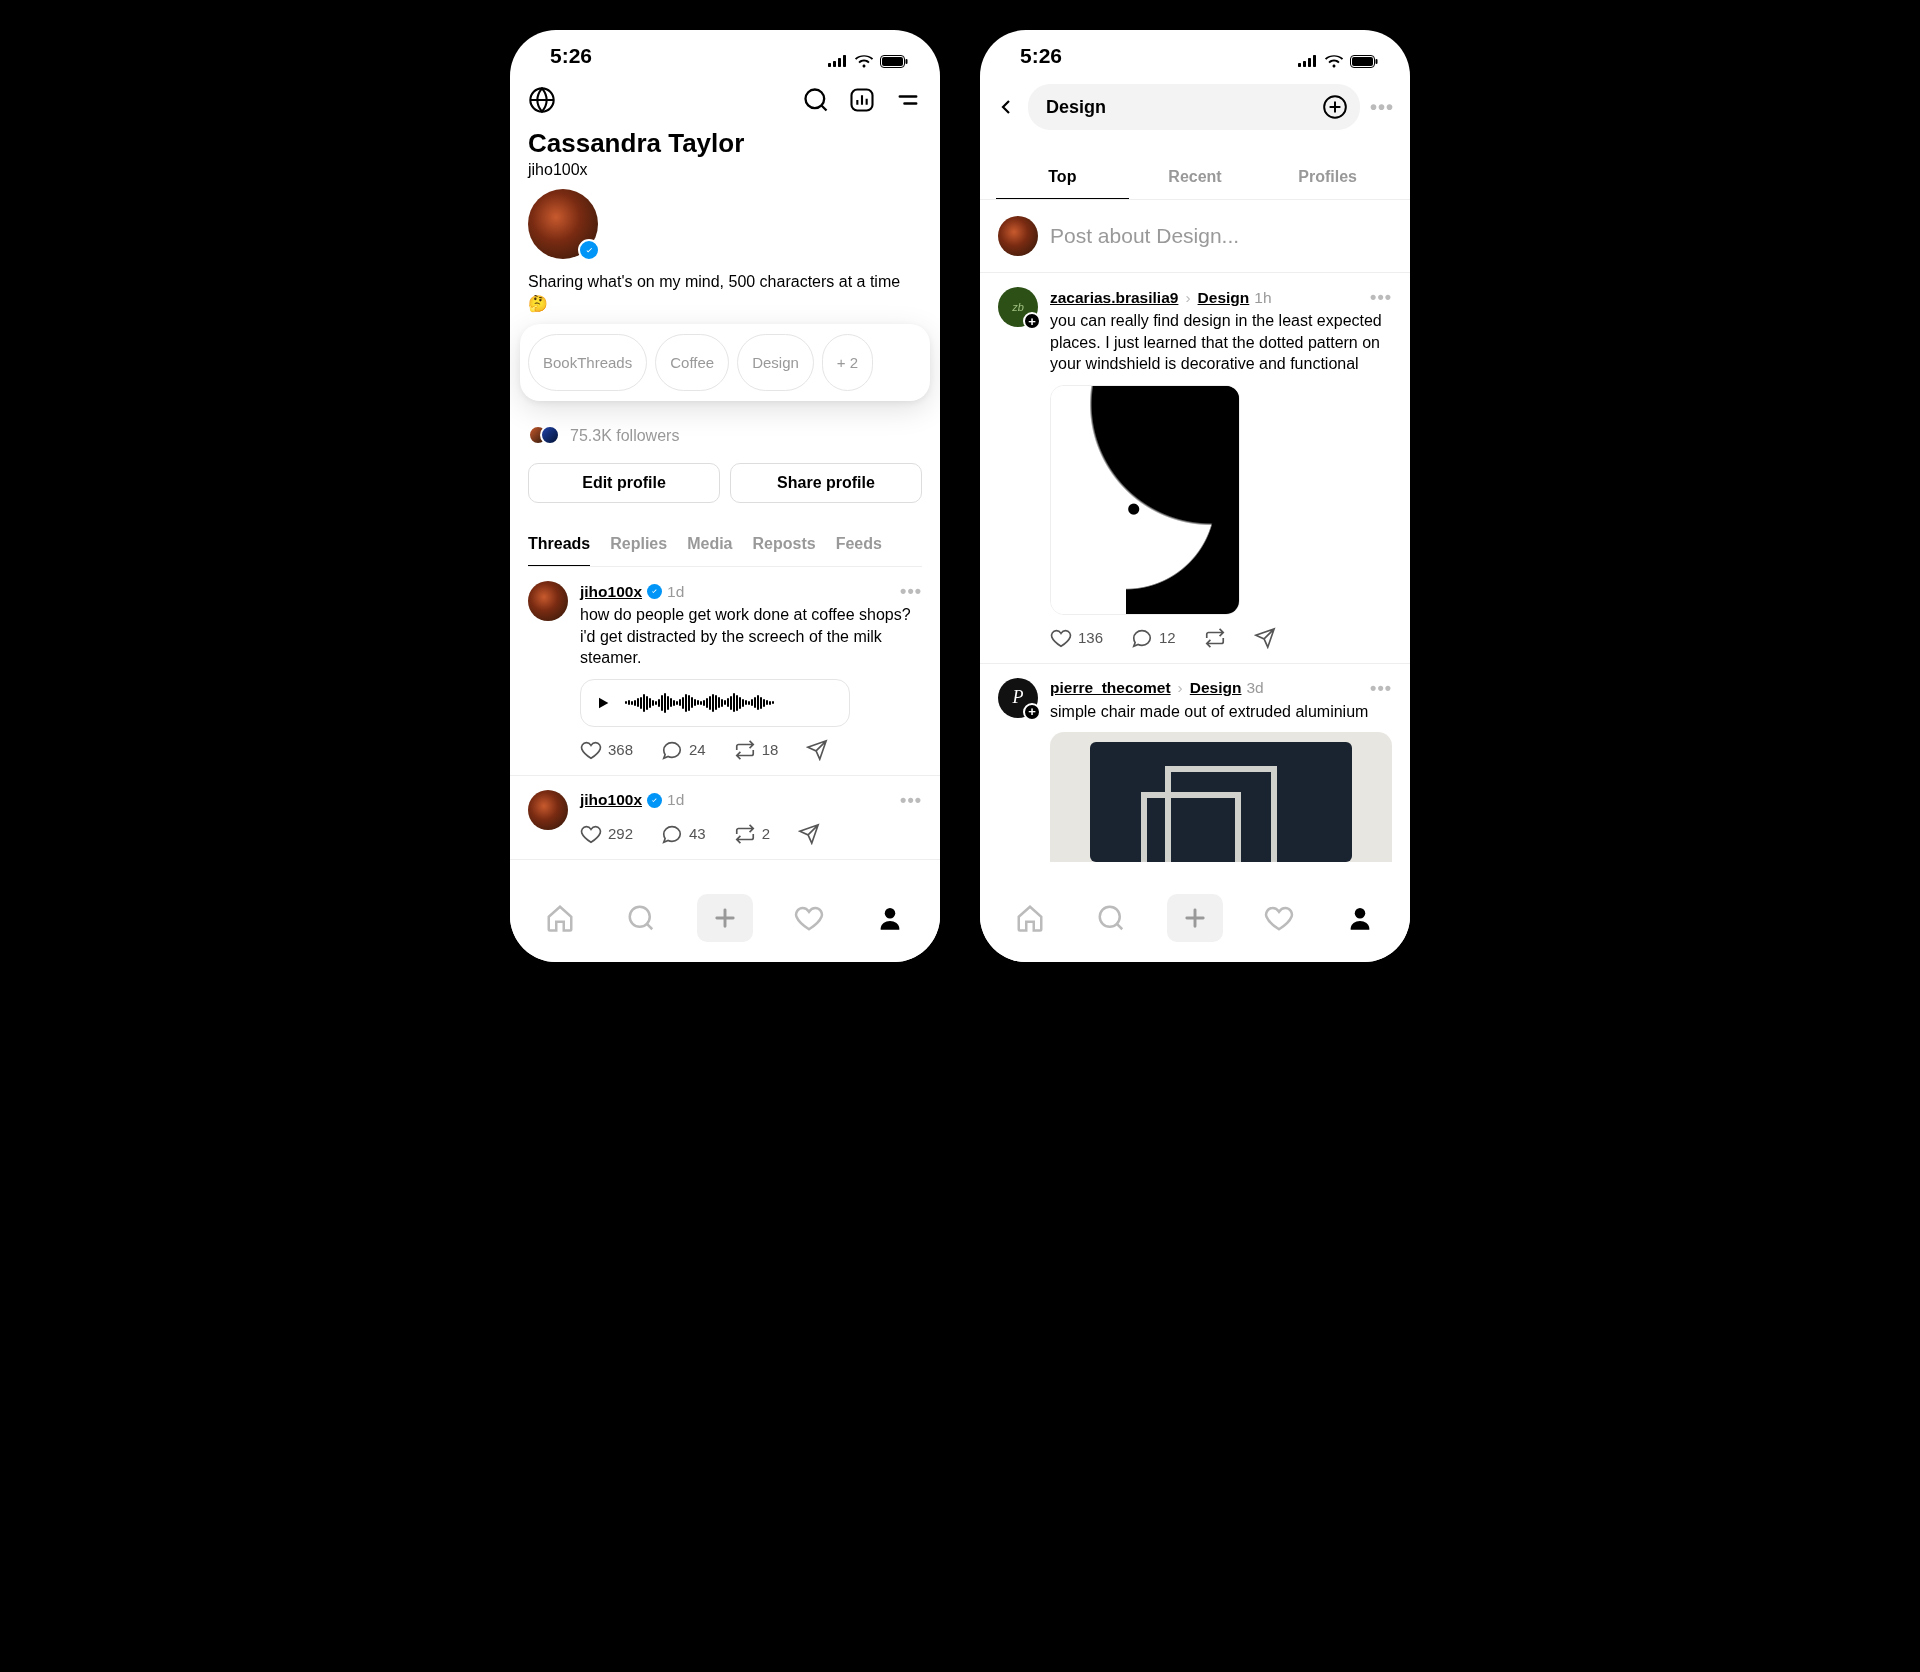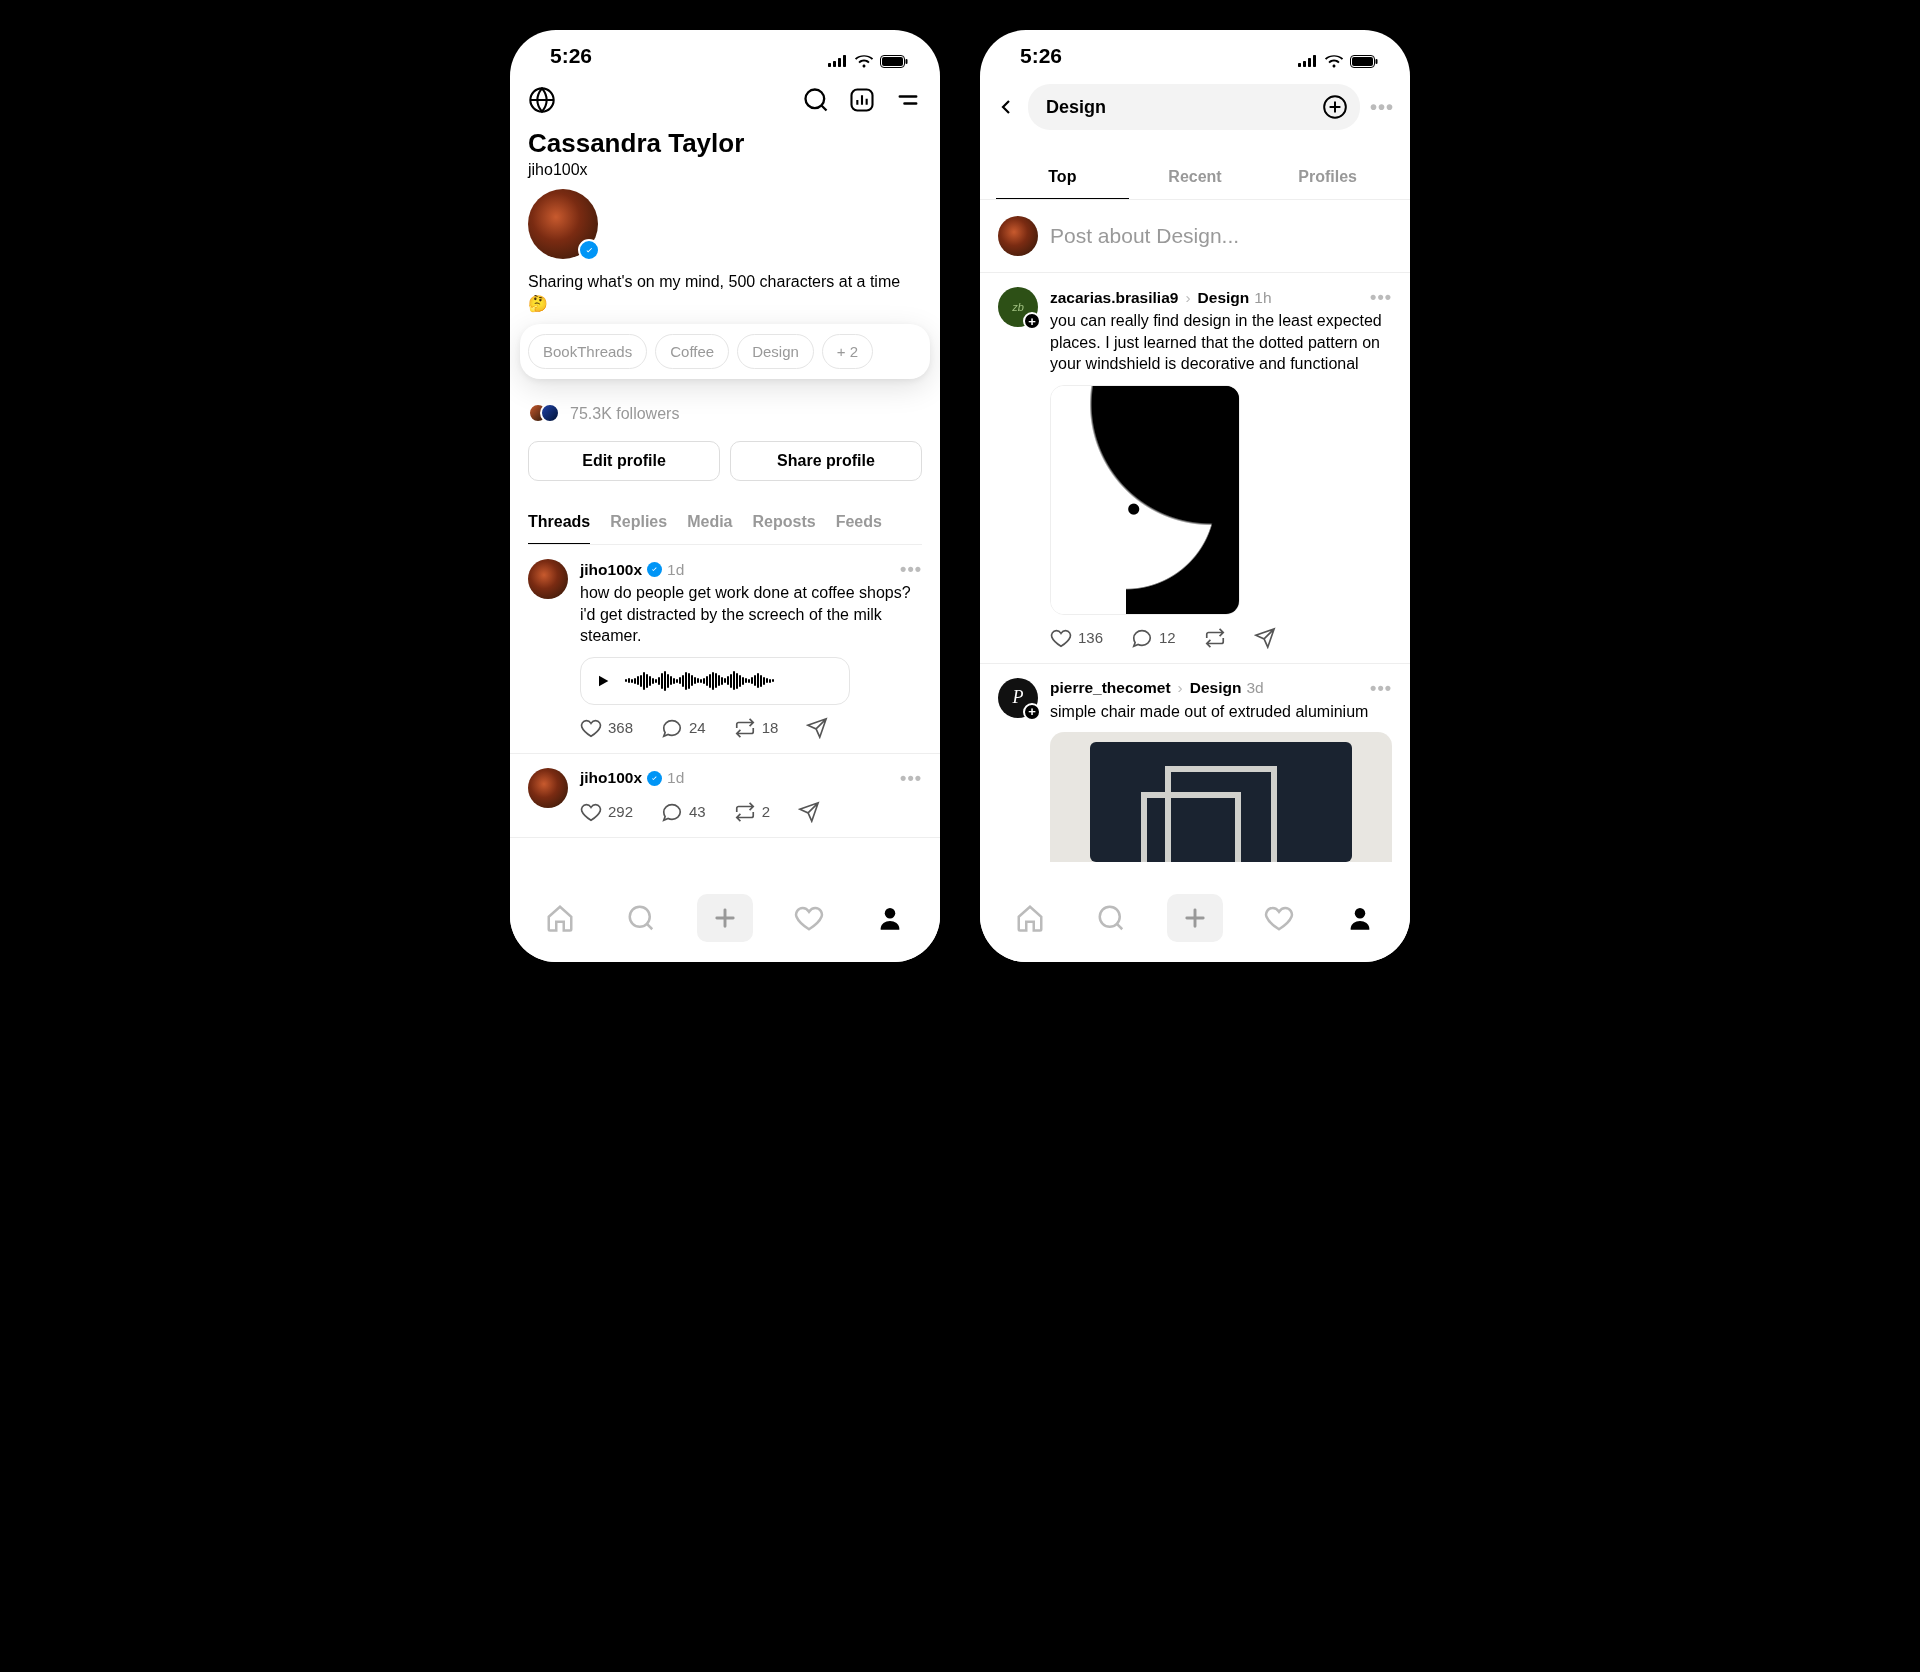--- a/index.html
+++ b/index.html
@@ -60,21 +60,21 @@
   .chips-card {
     background:#fff; border-radius:20px;
     box-shadow: 0 8px 30px rgba(0,0,0,0.12), 0 2px 6px rgba(0,0,0,0.06);
     padding: 10px 8px;
     display:flex; gap:8px;
     margin: 10px -8px 0 -8px;
     position:relative; z-index:2;
   }
   .chip {
     border:1px solid #e5e5e5; border-radius:999px;
-    padding:8px 14px; font-size:15px; color:#999; font-weight:500;
+    padding:19px 14px; font-size:15px; color:#999; font-weight:500;
     background:#fff; white-space:nowrap;text-align:right;
   }
   .followers-row { display:flex; align-items:center; gap:8px; margin-top:24px; color:#999; font-size:16px;}
   .follower-avatars { position:relative; width:34px; height:22px;}
   .fa { width:20px;height:20px;border-radius:50%;position:absolute;top:0;border:2px solid #fff;}
   .fa1 { left:0; background:linear-gradient(135deg,#c85a2e,#2a1608);}
   .fa2 { left:12px; background:linear-gradient(135deg,#2244aa,#001133);}
   .profile-buttons { display:flex; gap:10px; margin-top:16px; padding:0;}
   .outline-btn {
     flex:1; border:1px solid #ddd; background:#fff; border-radius:10px;
@@ -94,21 +94,21 @@
   .avatar-sm.green { background:#2d5016;}
   .avatar-sm.green::after{content:"zb";position:absolute;inset:0;display:flex;align-items:center;justify-content:center;color:#a0c080;font-size:11px;font-style:italic;}
   .avatar-sm.black { background:#111;}
   .avatar-sm.black::after{content:"P";position:absolute;inset:0;display:flex;align-items:center;justify-content:center;color:#fff;font-size:18px;font-style:italic;font-family:Georgia,serif;}
   .avatar-plus {
     position:absolute;bottom:-3px;right:-3px;width:18px;height:18px;border-radius:50%;
     background:#000;border:2px solid #fff;display:flex;align-items:center;justify-content:center;color:#fff;font-size:13px;line-height:1;font-weight:700;
   }
   .post-body { flex:1; min-width:0;}
   .post-head { display:flex; align-items:center; gap:5px; font-size:15.5px;}
-  .post-user { font-weight:600;}
+  .post-user { font-weight:600;text-decoration:underline;}
   .verified-badge-inline {
     width:15px;height:15px;border-radius:50%;background:#0095f6;
     display:inline-flex;align-items:center;justify-content:center;flex-shrink:0;
   }
   .post-time { color:#999;}
   .post-more { margin-left:auto; color:#bbb; font-size:18px; letter-spacing:1px; font-weight:700;}
   .post-text { font-size:16px; line-height:1.35; margin-top:2px;}
   .breadcrumb-sep { color:#bbb; margin:0 2px;}
   .voice-card {
     border:1px solid #e5e5e5; border-radius:14px; padding:12px 14px;

